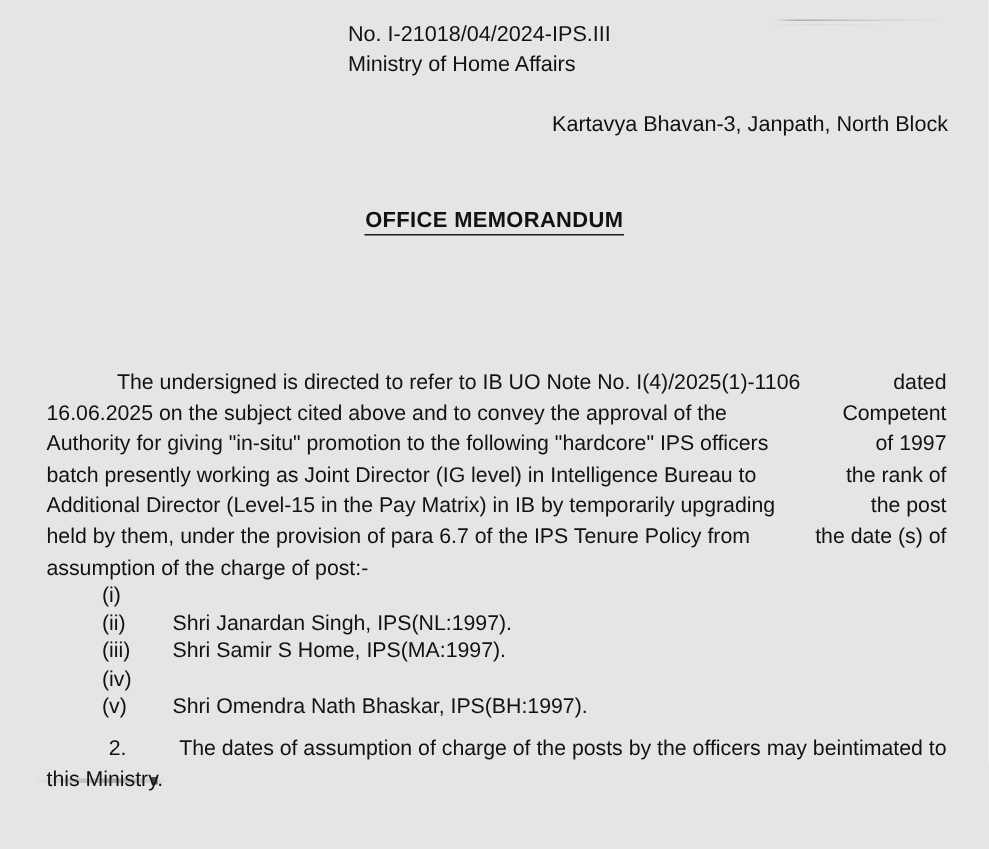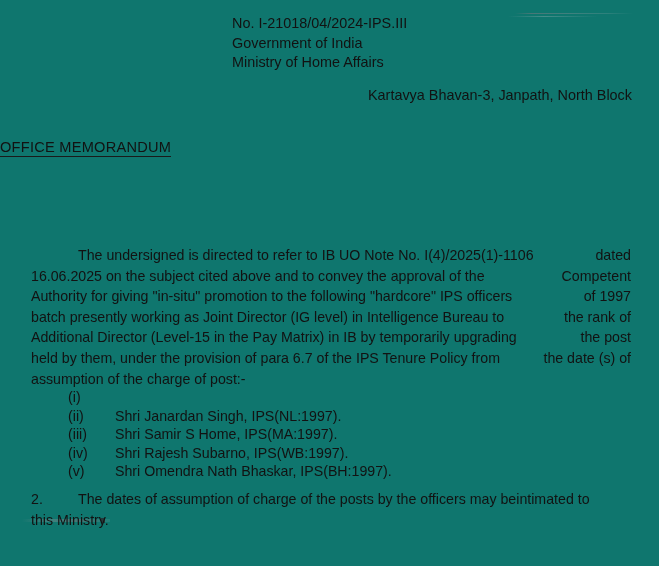--- a/index.html
+++ b/index.html
@@ -13,21 +13,21 @@
     position: relative;
     overflow: hidden;
     font-family: "Liberation Sans", sans-serif;
     color: #121212;
     -webkit-font-smoothing: antialiased;
   }
 
   .page {
     position: absolute;
     inset: 0;
-    background: #0f766e;
+    background: #e5e5e5;
   }
 
   
   .scan-streak {
     position: absolute;
     left: 515px;
     top: 13px;
     width: 118px;
     height: 1px;
     background: linear-gradient(to right,
@@ -75,37 +75,39 @@
     left: 232px;
     top: 14px;
     line-height: 19.5px;
     font-size: 14.4px;
   }
   .letterhead div { white-space: nowrap; }
 
   .address-block {
     position: absolute;
     right: 27px;
-    top: 86px;
+    top: 74px;
     text-align: right;
     line-height: 19.5px;
     font-size: 14.4px;
   }
   .address-block div { white-space: nowrap; }
   sup {
     font-size: 0.66em;
     vertical-align: super;
     line-height: 0;
   }
 
   .om-title {
     position: absolute;
     left: 0;
     right: 0;
     top: 138px;
+    text-align: center;
+    font-weight: bold;
   }
   .om-title span {
     font-size: 14.6px;
     letter-spacing: 0.25px;
     border-bottom: 1.3px solid #1a1a1a;
     padding-bottom: 1px;
   }
 
   
   .subject {
@@ -170,42 +172,41 @@
   .para-2 {
     position: absolute;
     left: 31px;
     top: 489px;
     width: 600px;
     font-size: 14.2px;
     line-height: 20.6px;
   }
   .para-2 .just {
     display: flex;
-    justify-content: flex-start;
+    justify-content: flex-end;
     white-space: nowrap;
   }
   .para-2 .num {
     width: 47px;
     flex: 0 0 47px;
   }
   .para-2 .tail { display: block; }
 </style>
 </head>
 <body>
 
 <div class="page">
 
   <div class="scan-streak"></div>
   <div class="scan-streak-2"></div>
   <div class="scan-speck"></div>
   <div class="scan-dot"></div>
 
   <div class="letterhead">
     <div>No. I-21018/04/2024-IPS.III</div>
-    <div>Government of India</div>
     <div>Ministry of Home Affairs</div>
   </div>
 
   <div class="address-block">
     <div>Kartavya Bhavan-3, Janpath, North Block</div>
   </div>
 
   <div class="om-title">
     <span>OFFICE MEMORANDUM</span>
   </div>
@@ -246,21 +247,20 @@
     <div class="officer-row">
       <span class="officer-num">(ii)</span>
       <span>Shri Janardan Singh, IPS(NL:1997).</span>
     </div>
     <div class="officer-row">
       <span class="officer-num">(iii)</span>
       <span>Shri Samir S Home, IPS(MA:1997).</span>
     </div>
     <div class="officer-row">
       <span class="officer-num">(iv)</span>
-      <span>Shri Rajesh Subarno, IPS(WB:1997).</span>
     </div>
     <div class="officer-row">
       <span class="officer-num">(v)</span>
       <span>Shri Omendra Nath Bhaskar, IPS(BH:1997).</span>
     </div>
   </div>
 
   <div class="para-2">
     <span class="just">
         <span><span class="num" style="display:inline-block;width:47px;">2.</span><span>The dates of assumption of charge of the posts by the officers may be</span></span>

